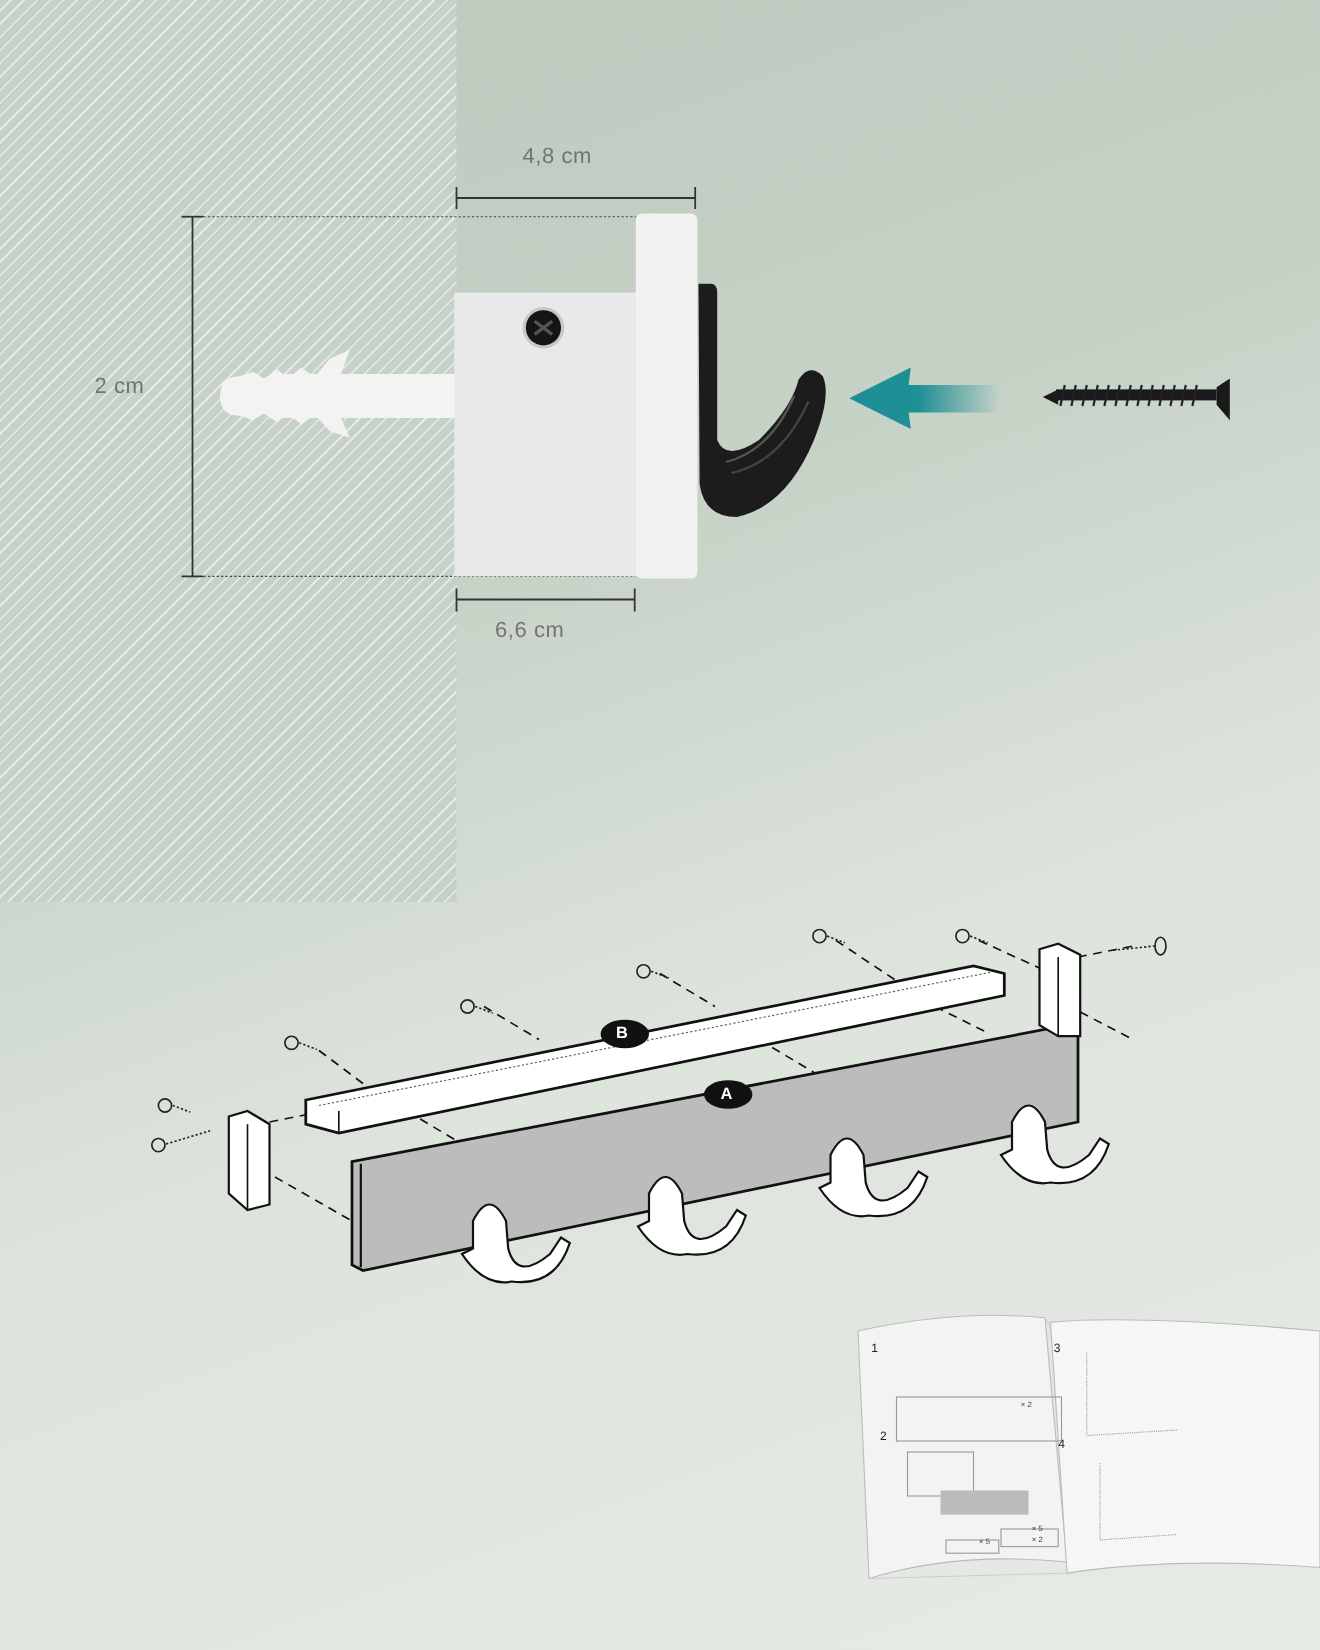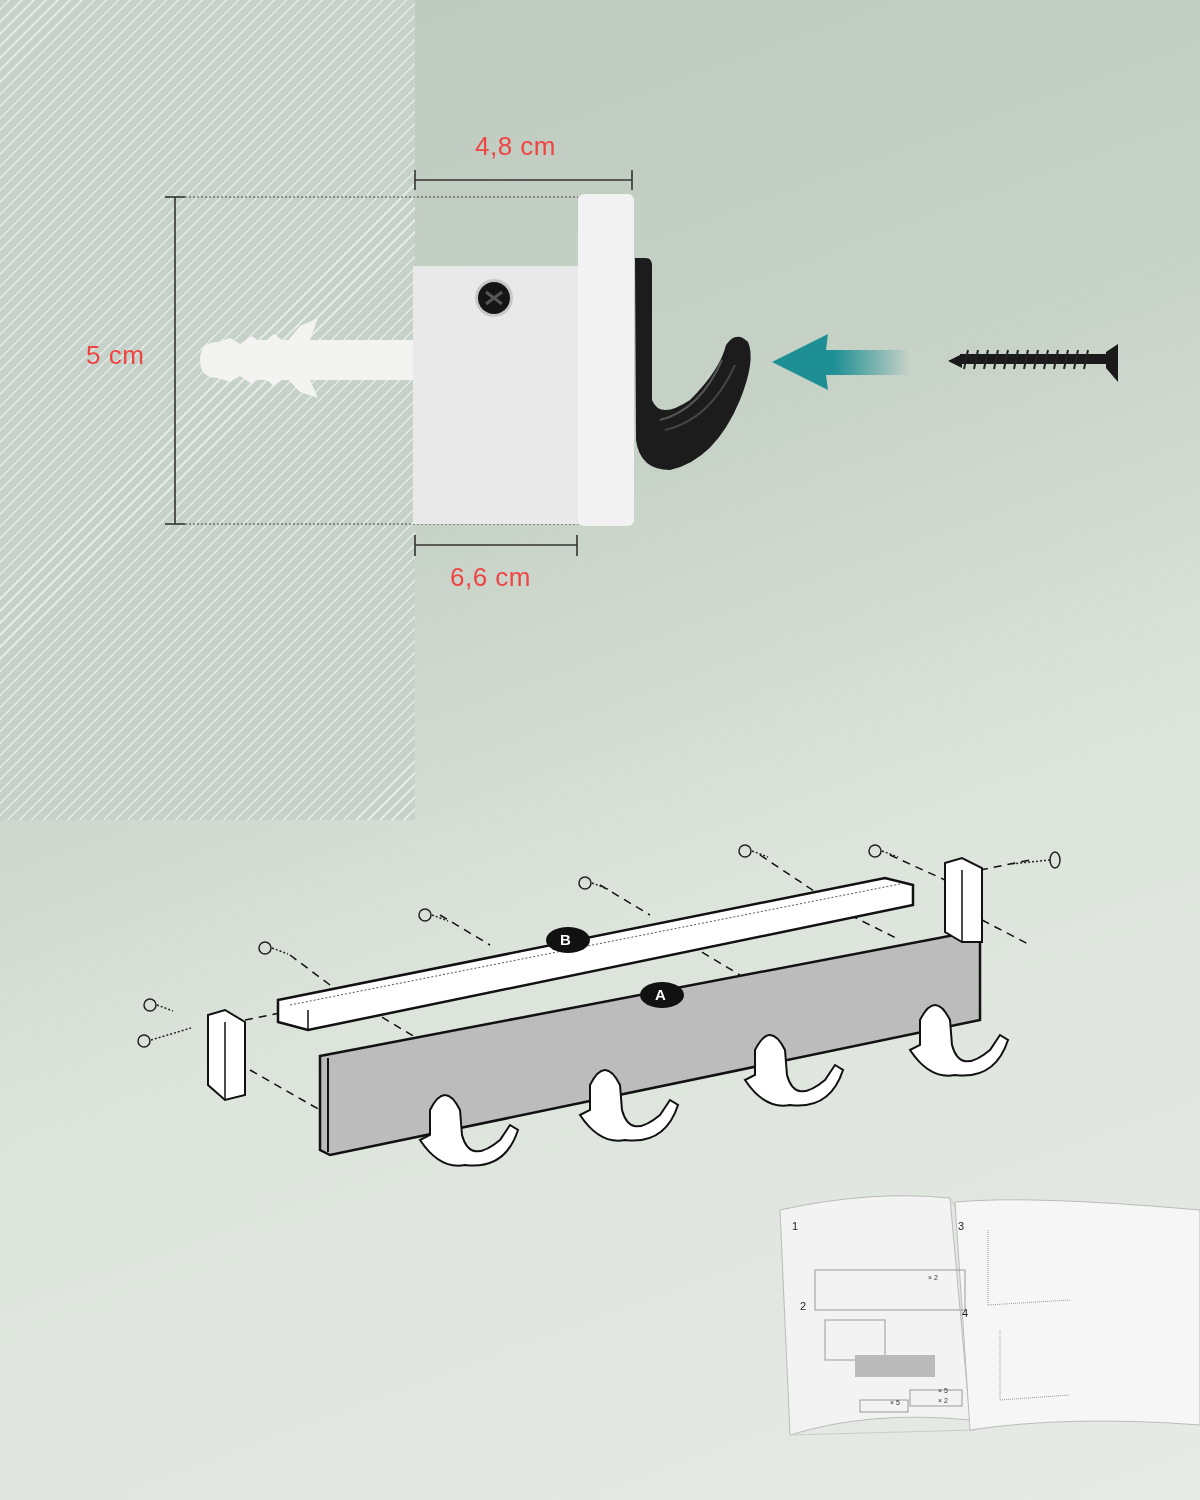--- a/index.html
+++ b/index.html
@@ -2,21 +2,21 @@
 <html><head>
 <meta charset="utf-8">
 <style>
   html, body { margin:0; padding:0; }
   body { width:1200px; height:1500px; overflow:hidden; position:relative;
          font-family:"Liberation Sans", sans-serif;
          background: linear-gradient(160deg, #bcc9bd 0%, #c7d2c7 35%, #dde4dc 60%, #e6ebe5 100%); }
   .wall { position:absolute; left:0; top:0; width:415px; height:820px;
           background-color:#c5d1c9;
           background-image: repeating-linear-gradient(-45deg, rgba(255,255,255,0.0) 0px, rgba(255,255,255,0.0) 7px, rgba(255,255,255,0.55) 7px, rgba(255,255,255,0.55) 8.5px); }
-  .dim-label { position:absolute; font-size:26px; color:#ef4444; letter-spacing:0.5px; }
+  .dim-label { position:absolute; font-size:20px; color:#737373; letter-spacing:0.5px; }
   svg { position:absolute; left:0; top:0; }
   .booklet { position:absolute; left:770px; top:1190px; width:430px; height:310px; }
 </style>
 </head>
 <body>
 
 <div class="wall"></div>
 
 <svg width="1200" height="820">
 
@@ -78,21 +78,21 @@
       <line x1="1048" y1="350" x2="1044" y2="369"></line>
         <line x1="1058" y1="350" x2="1054" y2="369"></line>
       <line x1="1068" y1="350" x2="1064" y2="369"></line>
         <line x1="1078" y1="350" x2="1074" y2="369"></line>
       <line x1="1088" y1="350" x2="1084" y2="369"></line>
     </g>
   </g>
 </svg>
 
 <div class="dim-label" style="left:475px;top:131px;">4,8 cm</div>
-<div class="dim-label" style="left:86px;top:340px;">5 cm</div>
+<div class="dim-label" style="left:86px;top:340px;">2 cm</div>
 <div class="dim-label" style="left:450px;top:562px;">6,6 cm</div>
 
 <svg width="1200" height="1200" style="top:0">
   <g stroke="#111" stroke-width="1.5" fill="none" stroke-dasharray="8,6">
     <line x1="290" y1="955" x2="330" y2="985"></line>
     <line x1="440" y1="915" x2="490" y2="945"></line>
     <line x1="600" y1="885" x2="650" y2="915"></line>
     <line x1="760" y1="855" x2="820" y2="895"></line>
     <line x1="890" y1="855" x2="945" y2="880"></line>
     <line x1="980" y1="870" x2="1030" y2="860"></line>

